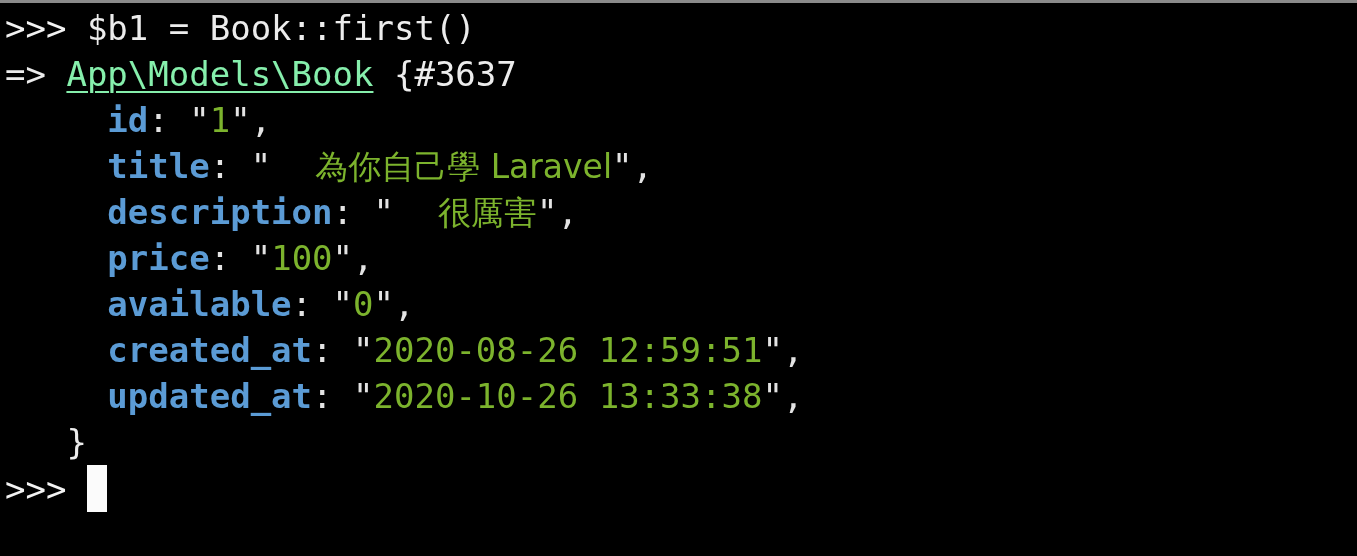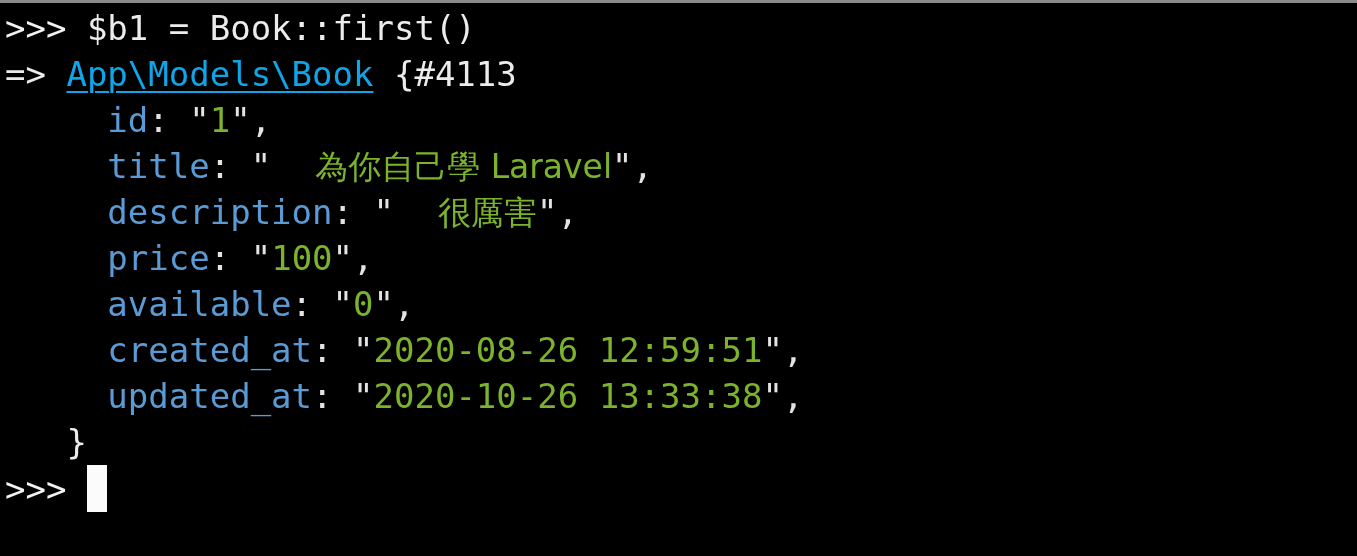--- a/index.html
+++ b/index.html
@@ -36,22 +36,22 @@
     white-space: pre;
     font-size: 34px;
     letter-spacing: 0px;
     color: #e9e9e9;
   }
   .line span { white-space: pre; }
 
   
   .plain      { color: #ececec; }
   .prompt     { color: #f2f2f2; }
-  .classname  { color: #0ea5e9; text-decoration: underline; text-underline-offset: 5px; text-decoration-thickness: 2px; text-align: right; }
-  .key        { color: #5b9bd5; }
+  .classname  { color: #86efac; text-decoration: underline; text-underline-offset: 5px; text-decoration-thickness: 2px; text-align: right; }
+  .key        { color: #5b9bd5; font-weight: bold; }
   .value      { color: #7cb32d; }
   .punct      { color: #e3e3e3; }
 
   
   .cjk { font-family: "DejaVu Sans", "Liberation Sans", sans-serif; font-size: 33px; margin-left: 44px; }
 
   .cursor {
     display: inline-block;
     width: 20px;
     height: 47px;
@@ -61,21 +61,21 @@
 </style>
 </head>
 <body>
 
 <div id="terminal">
   <div class="term-body">
 
     <div class="line"><span class="prompt">&gt;&gt;&gt; </span><span class="plain">$b1 = Book::first()</span></div>
 
 
-    <div class="line"><span class="plain">=&gt; </span><span class="classname">App\Models\Book</span><span class="plain"> {#4113</span></div>
+    <div class="line"><span class="plain">=&gt; </span><span class="classname">App\Models\Book</span><span class="plain"> {#3637</span></div>
 
     <div class="line"><span class="plain">     </span><span class="key">id</span><span class="punct">: </span><span class="punct">"</span><span class="value">1</span><span class="punct">",</span></div>
 
     <div class="line"><span class="plain">     </span><span class="key">title</span><span class="punct">: </span><span class="punct">"</span><span class="value cjk">為你自己學 Laravel</span><span class="punct">",</span></div>
 
     <div class="line"><span class="plain">     </span><span class="key">description</span><span class="punct">: </span><span class="punct">"</span><span class="value cjk">很厲害</span><span class="punct">",</span></div>
 
     <div class="line"><span class="plain">     </span><span class="key">price</span><span class="punct">: </span><span class="punct">"</span><span class="value">100</span><span class="punct">",</span></div>
 
     <div class="line"><span class="plain">     </span><span class="key">available</span><span class="punct">: </span><span class="punct">"</span><span class="value">0</span><span class="punct">",</span></div>

